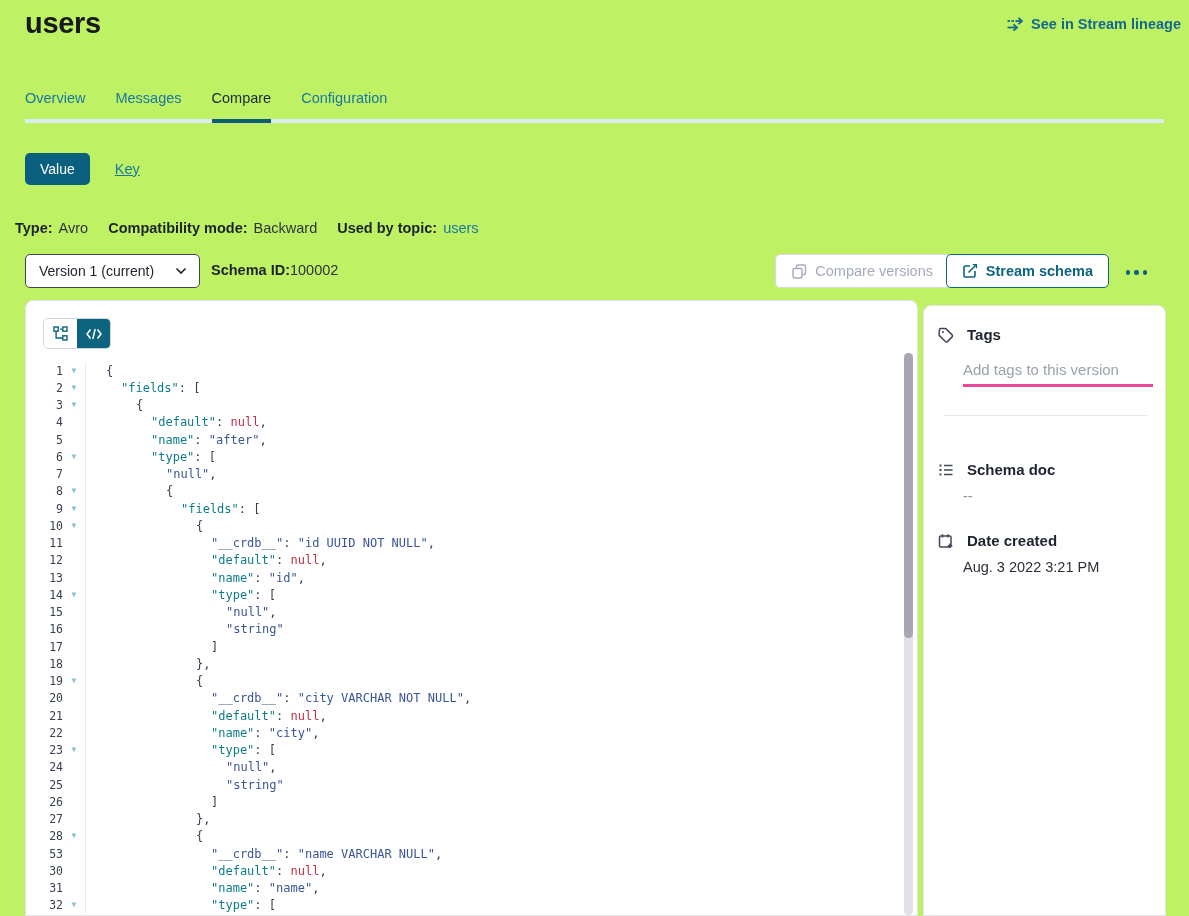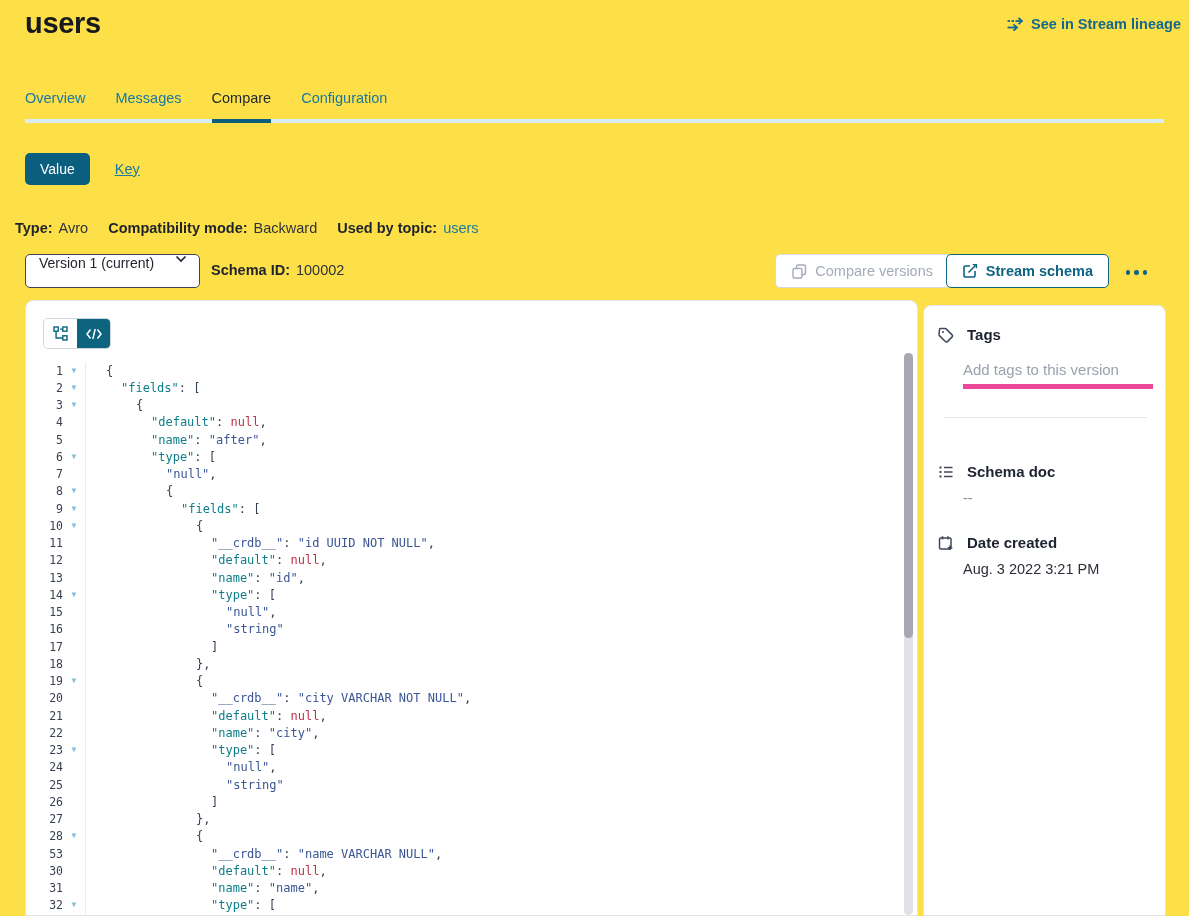--- a/index.html
+++ b/index.html
@@ -1,17 +1,17 @@
 <!DOCTYPE html>
 <html><head>
 <meta charset="utf-8">
 <style>
   * { margin:0; padding:0; box-sizing:border-box; }
   body { background:#fff; }
-  .stage { position:relative; width:1189px; height:916px; overflow:hidden; background:#fde047;
+  .stage { position:relative; width:1189px; height:916px; overflow:hidden; background:#bef264;
            font-family:"Liberation Sans", sans-serif; color:#22262f; }
 
   
   .page-title { position:absolute; left:25px; top:7px; font-size:29px; font-weight:700; color:#17191f; letter-spacing:-0.3px; }
   .lineage-link { position:absolute; right:8px; top:16px; display:flex; align-items:center; gap:7px;
                   color:#14688e; font-size:14.5px; font-weight:600; cursor:pointer; }
 
   
   .tabs-wrap { position:absolute; left:25px; top:90px; width:1139px; }
   .tabs { display:flex; gap:30px; }
@@ -29,23 +29,23 @@
   
   .meta-row { position:absolute; left:15px; top:220px; display:flex; gap:20px; font-size:14.5px; }
   .meta-pair { display:flex; gap:6px; }
   .meta-label { font-weight:700; color:#1e222c; }
   .meta-value { color:#2e323c; }
   .meta-value.link { color:#1a78a2; cursor:pointer; }
 
   
   .version-row { position:absolute; left:25px; top:254px; width:1140px; height:34px; }
   .version-select { position:absolute; left:0; top:0; width:175px; height:34px; border:1px solid #3f4556; border-radius:5px;
-                    display:flex; justify-content:space-between; padding:0 12px 0 13px;
+                    display:flex; align-items:center; justify-content:space-between; padding:0 12px 0 13px;
                     font-size:14px; color:#22262f; cursor:pointer; background:#fff; }
-  .schema-id { position:absolute; left:186px; top:8px; font-size:14.5px; display:flex; gap:6px; }
+  .schema-id { position:absolute; left:186px; top:8px; font-size:14.5px; display:flex; }
   .btn-compare { position:absolute; right:215px; top:0; height:34px; display:flex; align-items:center; gap:8px;
                  border:1px solid #d6dbe2; border-radius:5px; padding:0 16px; background:#fff;
                  color:#a4abb8; font-size:14.5px; font-weight:500; cursor:default; }
   .btn-evolve { position:absolute; right:56px; top:0; height:34px; display:flex; align-items:center; gap:8px;
                 border:1.5px solid #0e6483; border-radius:5px; padding:0 15px; background:#fff;
                 color:#0e6483; font-size:14.5px; font-weight:600; cursor:pointer; }
   .more-btn { position:absolute; right:14px; top:12px; display:flex; gap:4px; cursor:pointer; padding:4px; }
   .more-btn i { width:4.5px; height:4.5px; border-radius:50%; background:#0d6386; display:block; }
 
   
@@ -69,21 +69,21 @@
 
   .vscroll { position:absolute; top:52px; right:4px; bottom:0; width:9px; border-radius:5px; background:#e0e0e6; }
   .vthumb { position:absolute; top:0; left:0; width:9px; height:285px; border-radius:5px; background:#a8a6b3; }
 
   
   .side-panel { position:absolute; left:923px; top:305px; width:243px; height:611px;
                 border:1px solid #e2e4ea; border-radius:8px 8px 0 0; background:#fff; padding:20px 14px 0 14px; }
   .side-head { display:flex; align-items:center; gap:13px; }
   .side-title { font-size:15px; font-weight:700; color:#1e2330; }
   .side-indent { margin-left:25px; }
-  .tags-input { border:none; border-bottom:5px solid #ec4899; width:190px; margin-top:16px;
+  .tags-input { border:none; border-bottom:3px solid #ec4899; width:190px; margin-top:16px;
                 font-size:15px; padding:2px 0 6px 0; outline:none; color:#22262f;
                 font-family:"Liberation Sans", sans-serif; }
   .tags-input::placeholder { color:#9ba1ae; }
   .side-divider { height:1px; background:#e4e6ea; margin:28px 4px 0 6px; }
   .doc-value { font-size:14.5px; color:#8a909c; margin-top:10px; }
   .date-value { font-size:14.5px; color:#2b2f3a; margin-top:10px; }
   .sec-gap-1 { margin-top:45px; }
   .sec-gap-2 { margin-top:28px; }
   svg { display:block; }
 </style>

